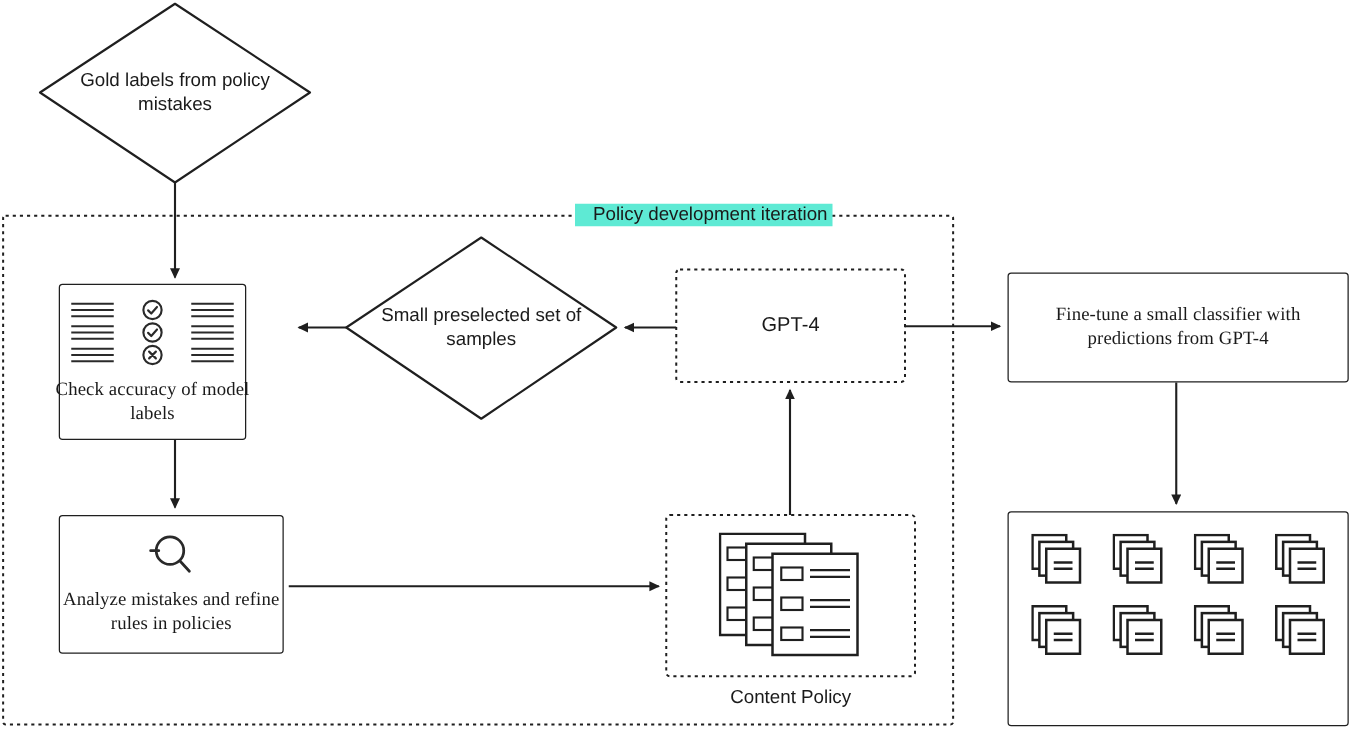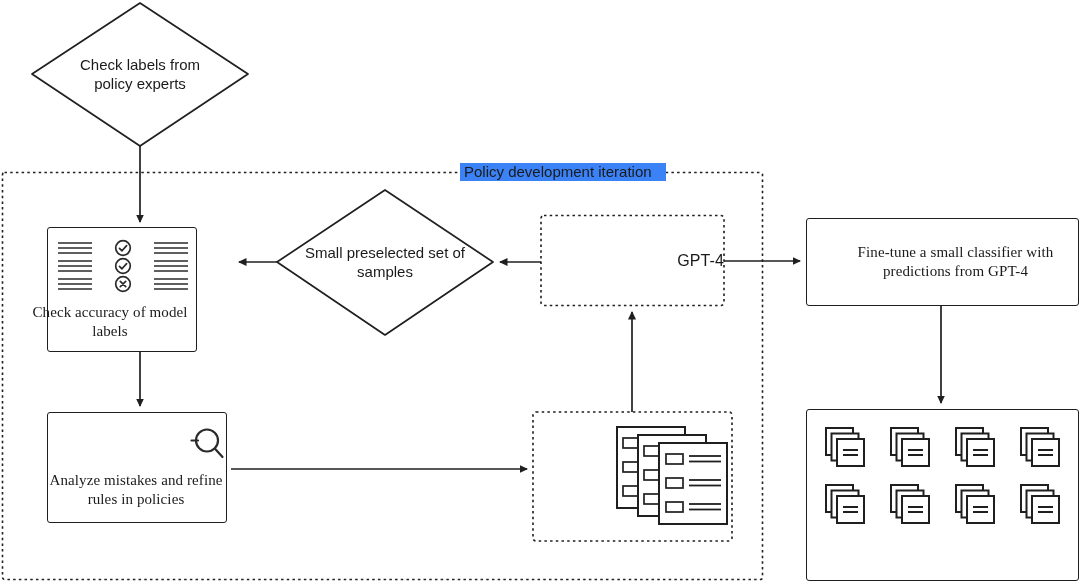--- a/index.html
+++ b/index.html
@@ -21,21 +21,21 @@
     left: 0;
     top: 0;
     width: 1080px;
     height: 586px;
   }
   .node {
     position: absolute;
     box-sizing: border-box;
     display: flex;
     flex-direction: column;
-    align-items: flex-end;
+    align-items: center;
     justify-content: center;
     text-align: center;
     font-size: 15px;
     line-height: 19px;
     letter-spacing: 0.1px;
   }
   .solid-box {
     border: 1.8px solid #1f1f1f;
     border-radius: 3px;
     background: #ffffff;
@@ -48,24 +48,24 @@
     position: absolute;
     text-align: center;
     font-size: 15px;
     line-height: 19px;
   }
   .group-label {
     position: absolute;
     top: 163px;
     left: 460px;
     width: 206px;
-    text-align: left;
+    text-align: right;
     font-size: 15px;
     line-height: 18px;
-    background: #3b82f6;
+    background: #5eead4;
     padding: 0 4px;
     box-sizing: border-box;
   }
   .cp-label {
     position: absolute;
     left: 533px;
     top: 549px;
     width: 199px;
     text-align: center;
     font-size: 15px;
@@ -126,21 +126,21 @@
     <line x1="541" y1="262" x2="500" y2="262" stroke="#1f1f1f" stroke-width="1.7" marker-end="url(#ah)"></line>
     <line x1="724" y1="261" x2="800" y2="261" stroke="#1f1f1f" stroke-width="1.7" marker-end="url(#ah)"></line>
     <line x1="632" y1="412" x2="632" y2="312" stroke="#1f1f1f" stroke-width="1.7" marker-end="url(#ah)"></line>
     <line x1="140" y1="352" x2="140" y2="406" stroke="#1f1f1f" stroke-width="1.7" marker-end="url(#ah)"></line>
     <line x1="231" y1="469" x2="527" y2="469" stroke="#1f1f1f" stroke-width="1.7" marker-end="url(#ah)"></line>
     <line x1="941" y1="306" x2="941" y2="403" stroke="#1f1f1f" stroke-width="1.7" marker-end="url(#ah)"></line>
   </svg>
 
   <div class="group-label">Policy development iteration</div>
 
-  <div class="diamond-text" style="left:60px; top:55px; width:160px;">Check labels from policy experts</div>
+  <div class="diamond-text" style="left:60px; top:55px; width:160px;">Gold labels from policy mistakes</div>
   <div class="diamond-text" style="left:303px; top:243px; width:164px;">Small preselected set of samples</div>
 
   <div class="node solid-box" style="left:47px; top:227px; width:150px; height:125px;">
     <svg width="146" height="56" viewBox="0 0 146 56" style="margin-bottom:9px;">
       <g stroke="#2a2a2a" stroke-width="1.7" fill="none">
 
         <line x1="8" y1="5" x2="42" y2="5"></line>
           <line x1="8" y1="10" x2="42" y2="10"></line>
           <line x1="8" y1="15" x2="42" y2="15"></line>
         <circle cx="73" cy="10" r="7.3"></circle>
@@ -209,20 +209,21 @@
       <g stroke="#1f1f1f" stroke-width="1.8">
         <line x1="73" y1="30" x2="105" y2="30"></line>
           <line x1="73" y1="35.5" x2="105" y2="35.5"></line>
         <line x1="73" y1="54" x2="105" y2="54"></line>
           <line x1="73" y1="59.5" x2="105" y2="59.5"></line>
         <line x1="73" y1="78" x2="105" y2="78"></line>
           <line x1="73" y1="83.5" x2="105" y2="83.5"></line>
       </g>
     </svg>
   </div>
+  <div class="cp-label">Content Policy</div>
 
   <div class="node solid-box moderate-inner">
     <div class="moderate-rows">
       <div class="icon-row-grid">
 <svg width="41" height="41" viewBox="0 0 41 41">
   <g stroke="#1f1f1f" fill="#ffffff" stroke-width="2">
     <rect x="1" y="1" width="27" height="27"></rect>
     <rect x="6.5" y="6.5" width="27" height="27"></rect>
     <rect x="12" y="12" width="27" height="27"></rect>
   </g>

